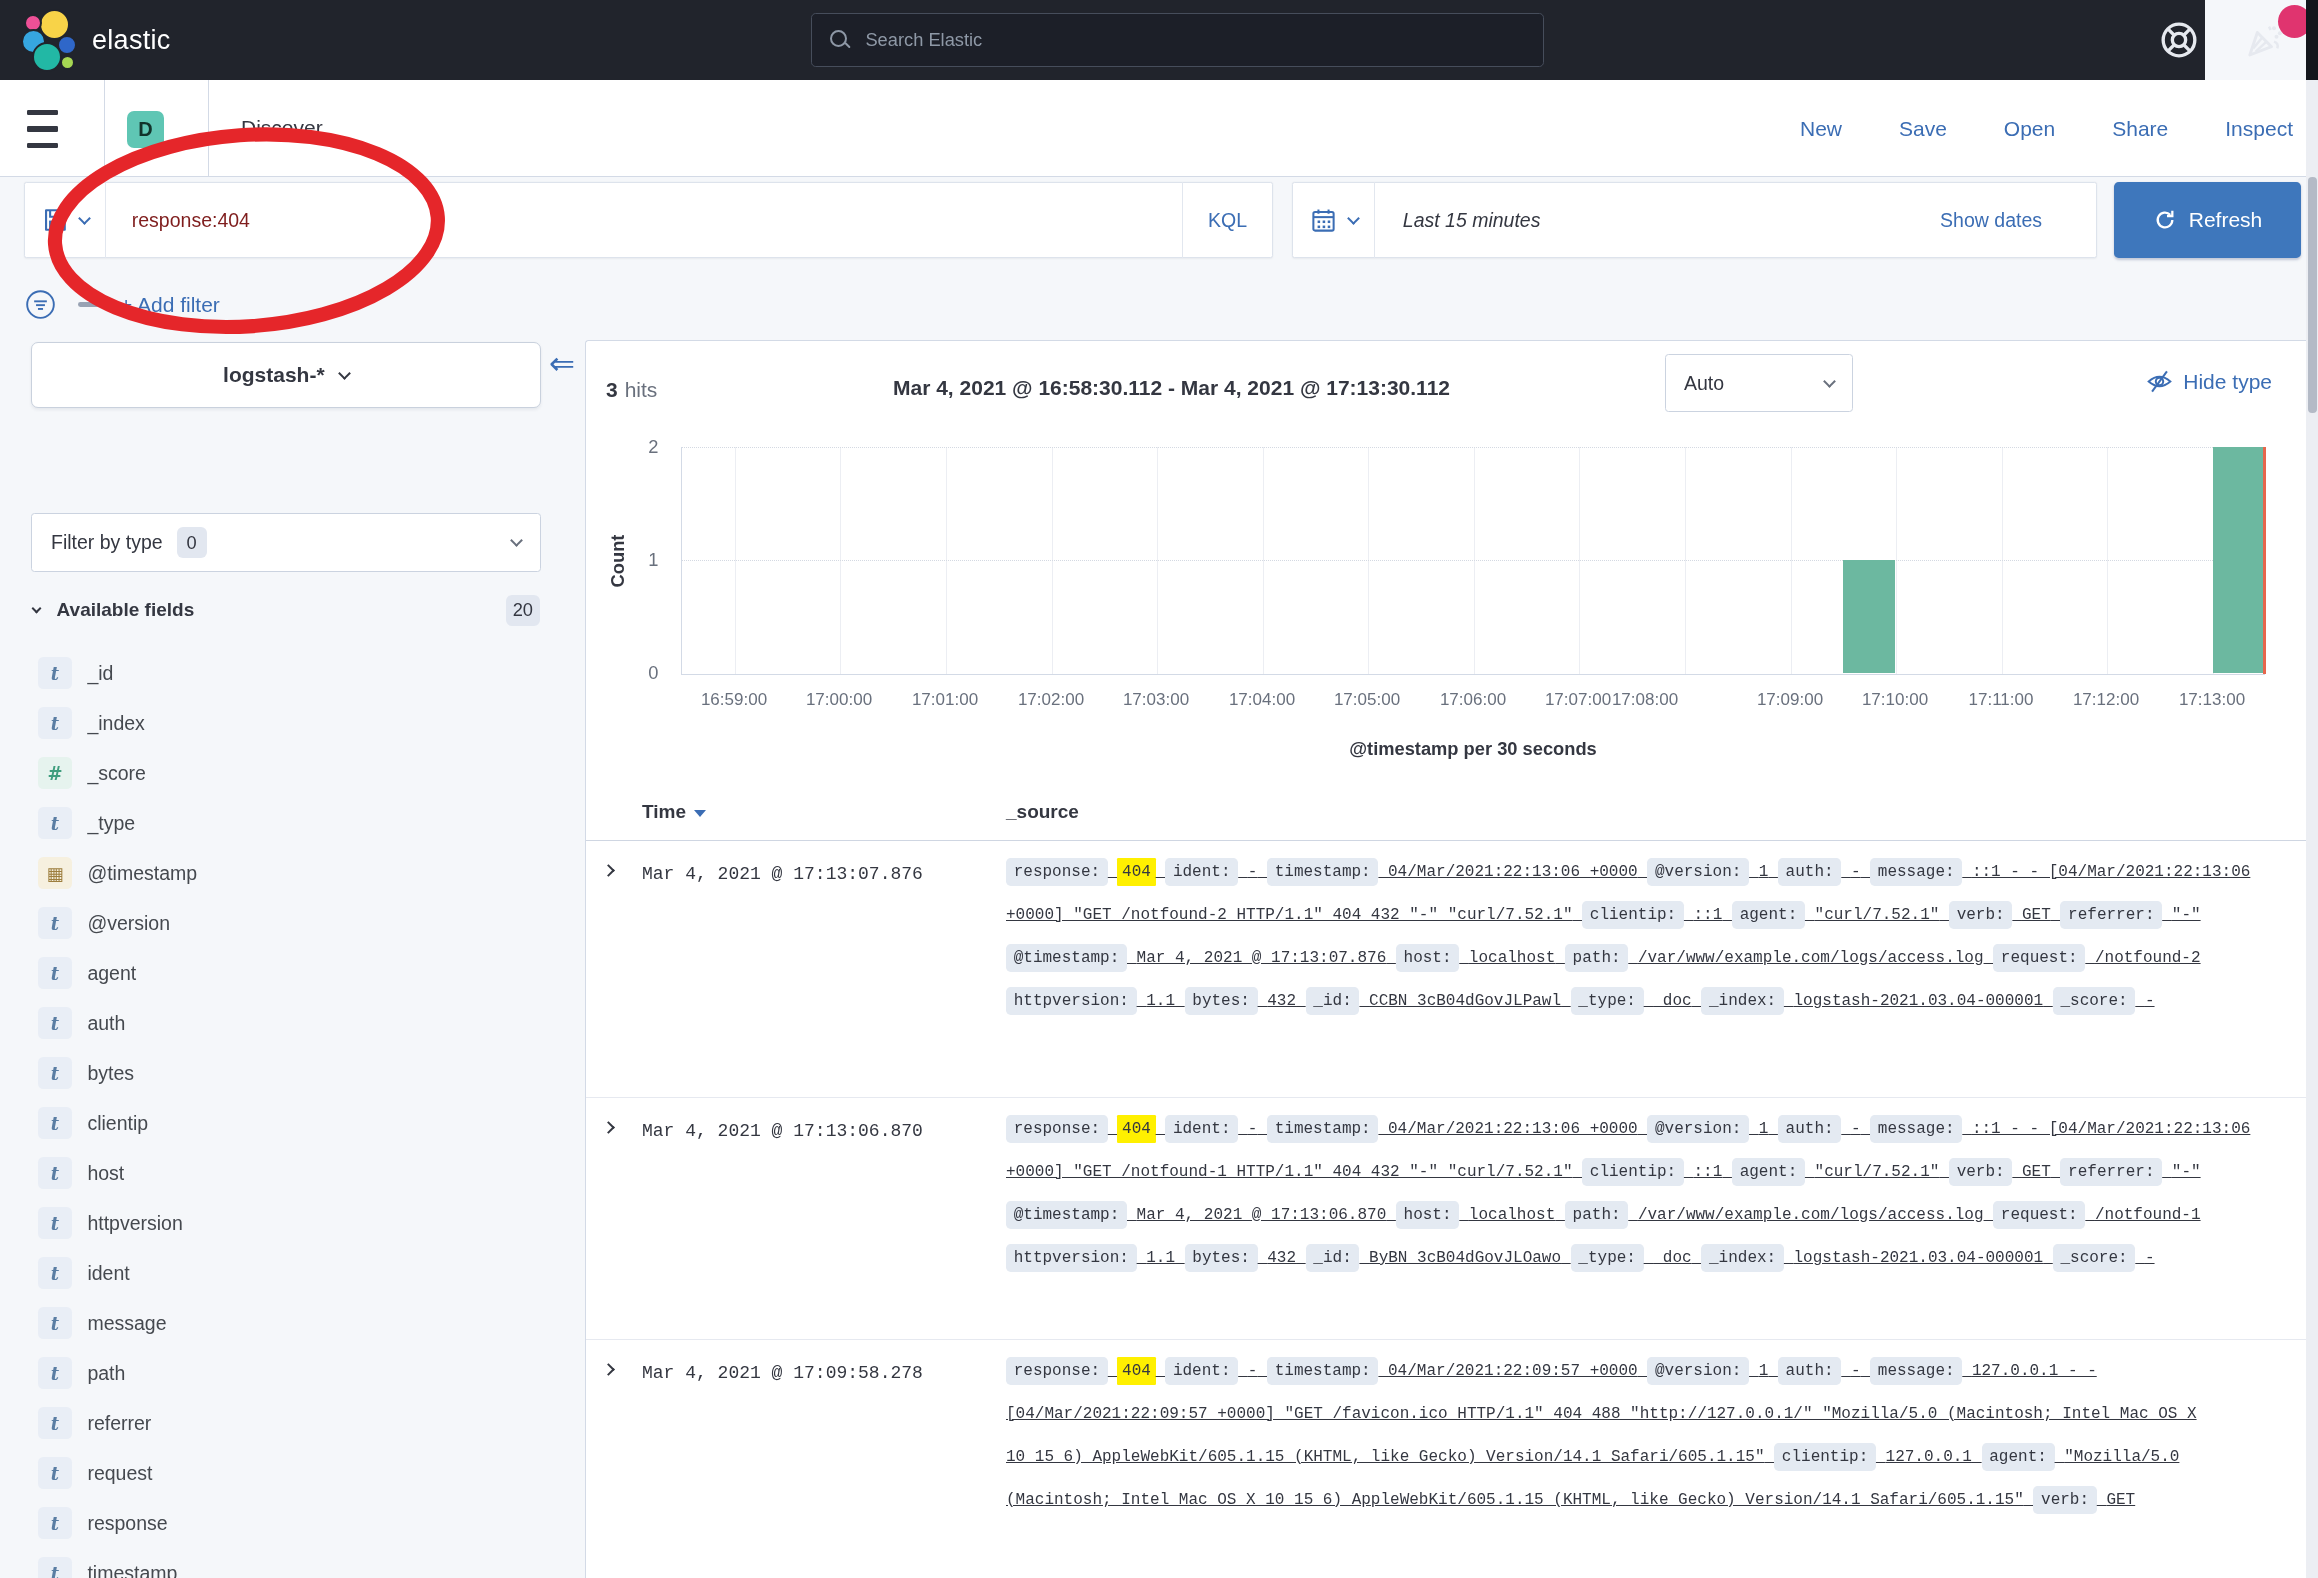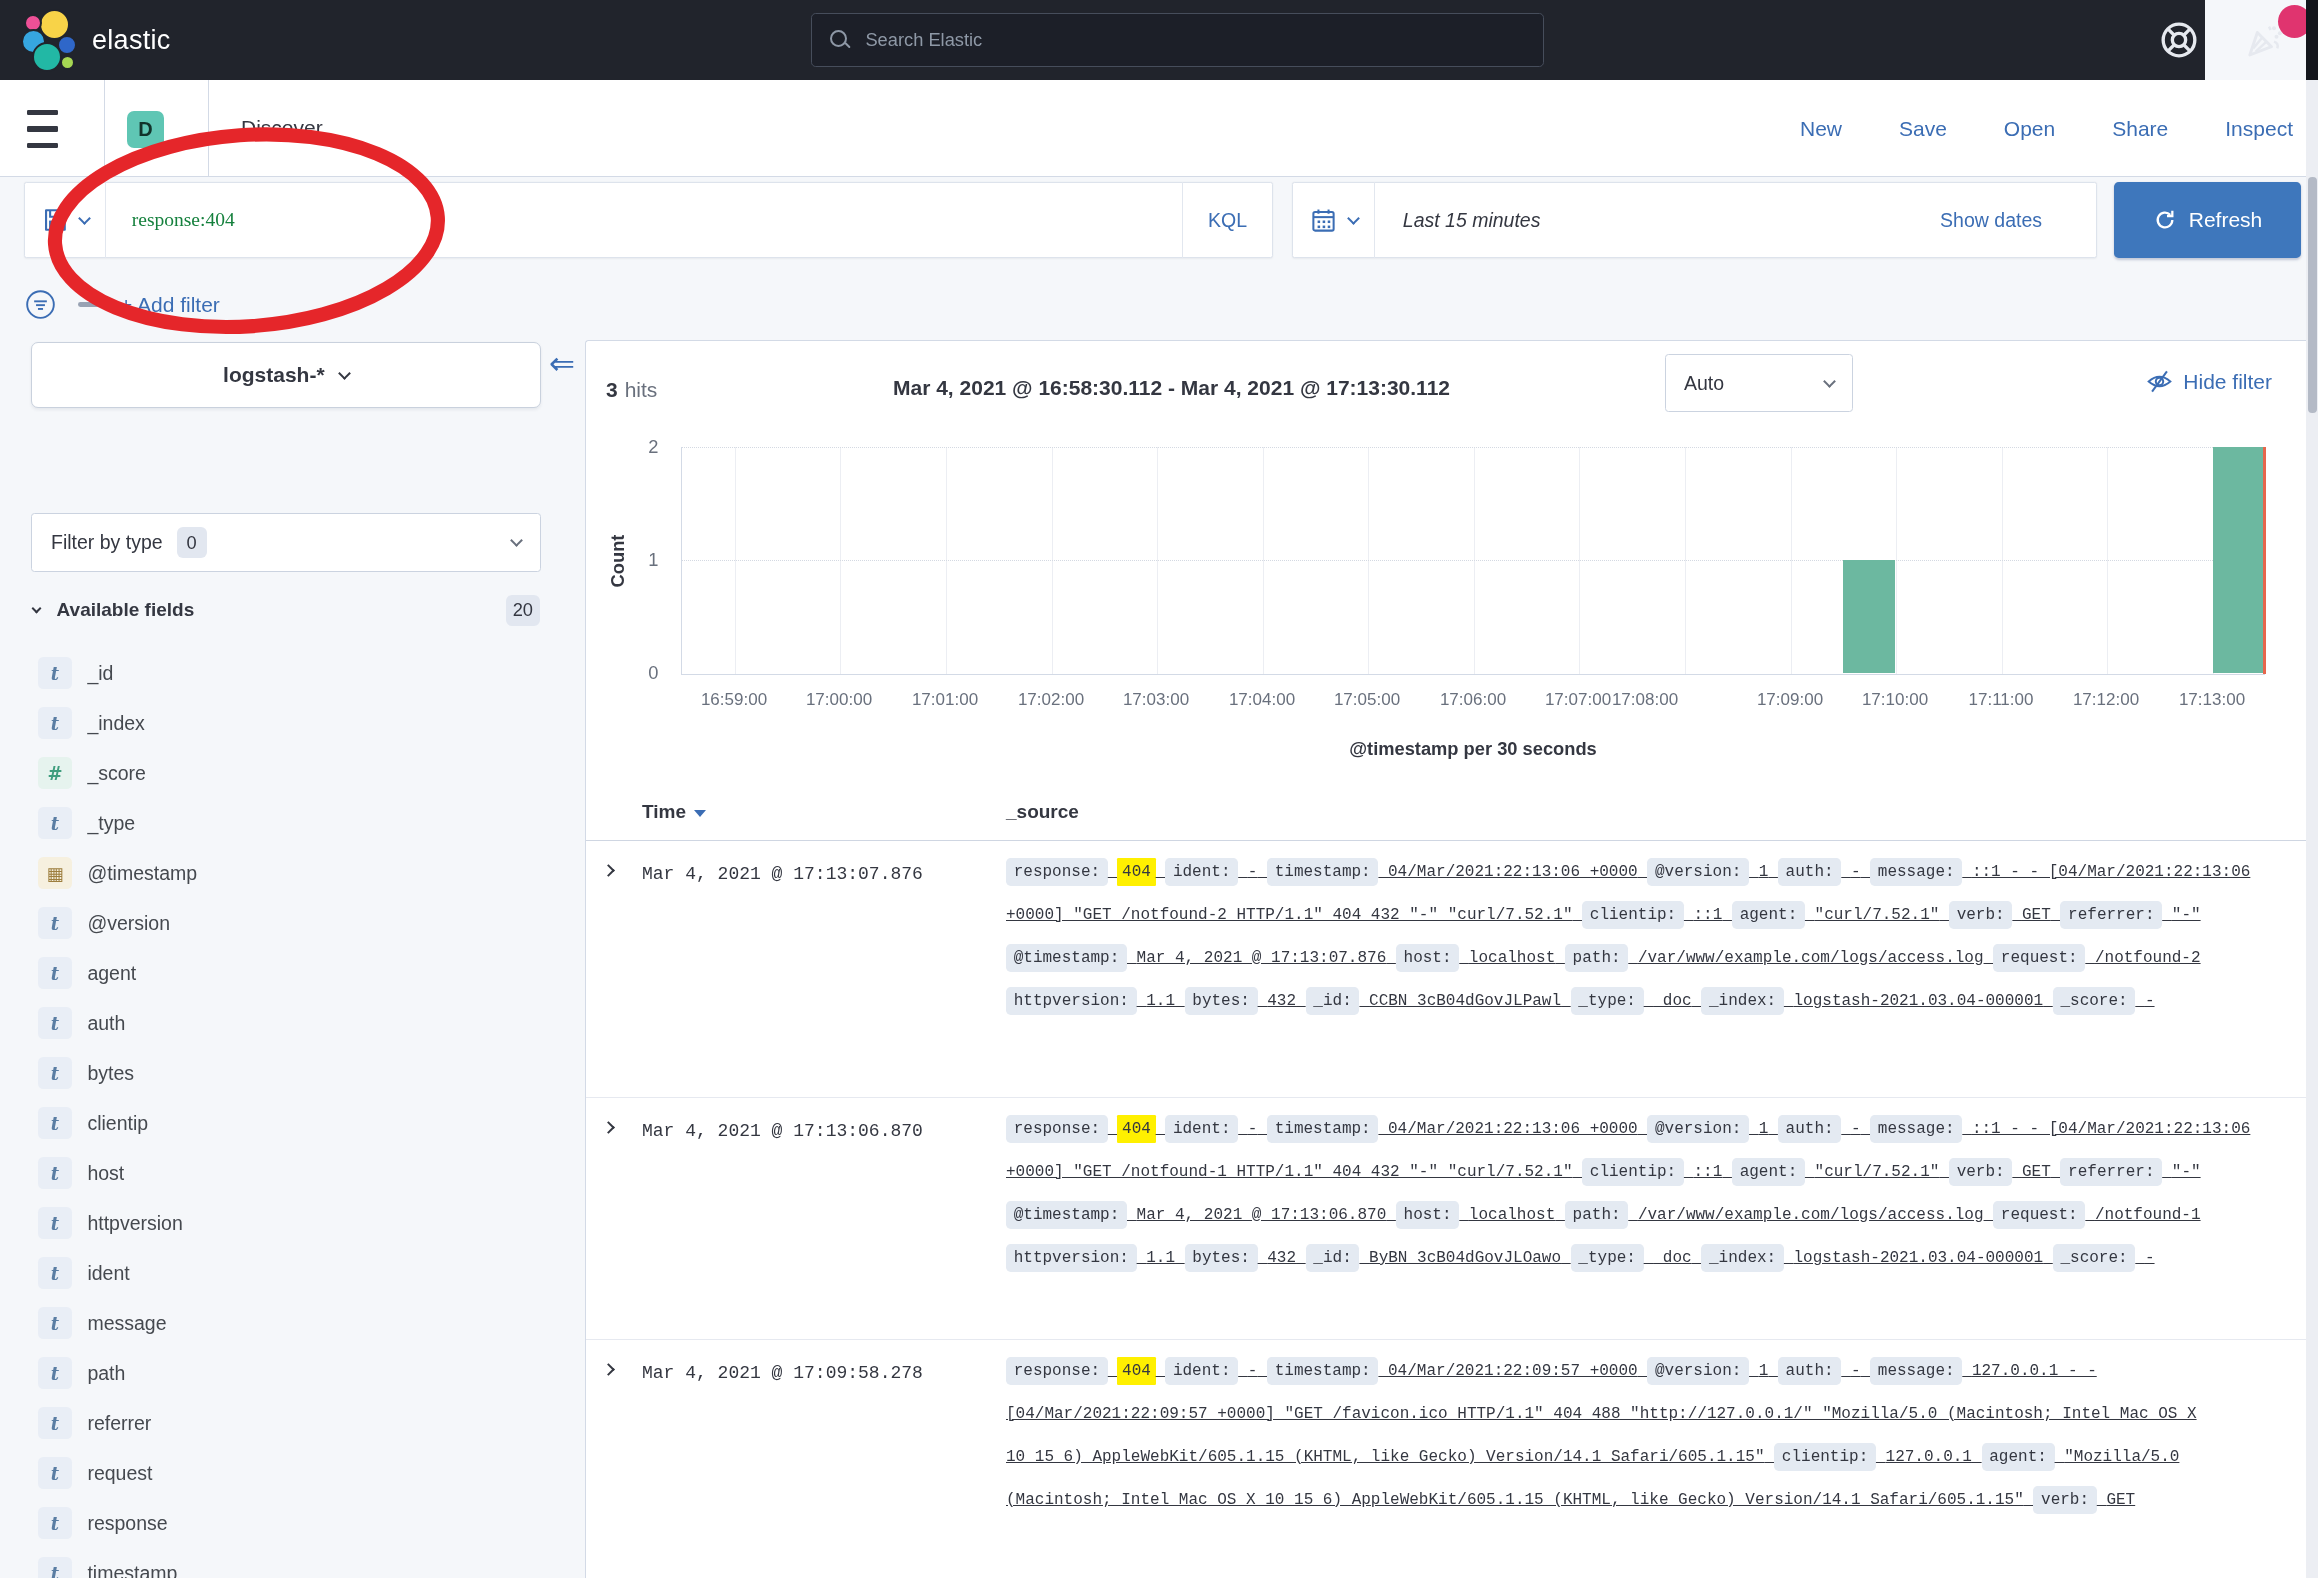--- a/index.html
+++ b/index.html
@@ -35,21 +35,21 @@
   .vdiv{position:absolute;top:0;width:0.6px;height:97px;background:var(--border,#d3dae6);}
   .dbadge{position:absolute;left:127px;top:31px;width:37px;height:37px;border-radius:7px;background:var(--d_badge,#5fc6b4);display:flex;align-items:center;justify-content:center;font-size:20px;font-weight:700;color:#12332b;}
   .page-title{position:absolute;left:241px;top:50%;transform:translateY(-50%);font-size:21px;font-weight:500;color:#343741;}
   .appbar-actions{position:absolute;right:26px;top:0;height:97px;display:flex;align-items:center;gap:57px;}
   .appbar-actions span{font-size:21px;color:var(--accent_link,#3b6db4);cursor:pointer;}
 
   
   .qinput{position:absolute;left:24px;top:182px;width:1249px;height:76px;background:#fff;border:0.6px solid #dde3ec;border-radius:2.4px;display:flex;align-items:center;box-shadow:0 0.6px 1.8px rgba(60,70,90,.07);}
   .q-left{display:flex;align-items:center;gap:12px;padding:0 16.6px;height:100%;}
   .q-div{width:0.6px;height:76px;background:#e2e7ef;}
-  .q-text{flex:1;border:none;outline:none;background:transparent;font-size:19.5px;color:#15803d;padding-left:26px;font-family:Liberation Serif, serif;}
+  .q-text{flex:1;border:none;outline:none;background:transparent;font-size:19.5px;color:#7f1d1d;padding-left:26px;font-family:Liberation Sans, sans-serif;}
   .kql{display:flex;align-items:center;height:100%;}
   .kql span{font-size:19.5px;color:var(--accent_link,#3b6db4);padding:0 25px;}
   .datebox{position:absolute;left:1292px;top:182px;width:805px;height:76px;background:#fff;border:0.6px solid #dde3ec;border-radius:2.4px;display:flex;align-items:center;box-shadow:0 0.6px 1.8px rgba(60,70,90,.07);}
   .date-text{font-size:19.5px;color:#343741;padding-left:28px;flex:1;font-style:italic;}
   .showdates{font-size:19.5px;color:var(--accent_link,#3b6db4);padding-right:54px;}
   .refresh{position:absolute;left:2114px;top:182px;width:187px;height:76px;border-radius:4.7px;background:var(--refresh_btn,#3e77bc);display:flex;align-items:center;justify-content:center;gap:12px;color:#fff;font-size:21px;border:none;cursor:pointer;box-shadow:0 1.2px 2.4px rgba(40,60,110,.25);}
   .chev{display:inline-block;width:9px;height:9px;border-right:2.1px solid #69707d;border-bottom:2.1px solid #69707d;transform:rotate(45deg);margin-top:-3.5px;}
   .chev.blue{border-color:var(--accent_link,#3b6db4);}
   .chev.dark{border-color:#343741;}
   .chev.right{transform:rotate(-45deg);}
@@ -381,21 +381,21 @@
     <div class="interval">
       <span class="lbl">Auto</span>
       <span class="chev"></span>
     </div>
     <div class="hidechart">
       <svg class="icon" width="27" height="27" viewBox="0 0 40 40">
         <path d="M4 20 Q20 6 36 20 Q20 34 4 20 Z" fill="none" stroke="#3b6db4" stroke-width="3"></path>
         <circle cx="20" cy="20" r="5.5" fill="none" stroke="#3b6db4" stroke-width="3"></circle>
         <line x1="9" y1="35" x2="31" y2="5" stroke="#3b6db4" stroke-width="3"></line>
       </svg>
-      <span>Hide filter</span>
+      <span>Hide type</span>
     </div>
 
     <div class="count-label">Count</div>
     <div class="yaxis">
         <div class="ylab" style="top: 215px;">0</div>
         <div class="ylab" style="top: 102px;">1</div>
         <div class="ylab" style="top: -11.2px;">2</div>
       </div>
     <div class="plot">
         <div class="vgrid" style="left: 53px;"></div>

